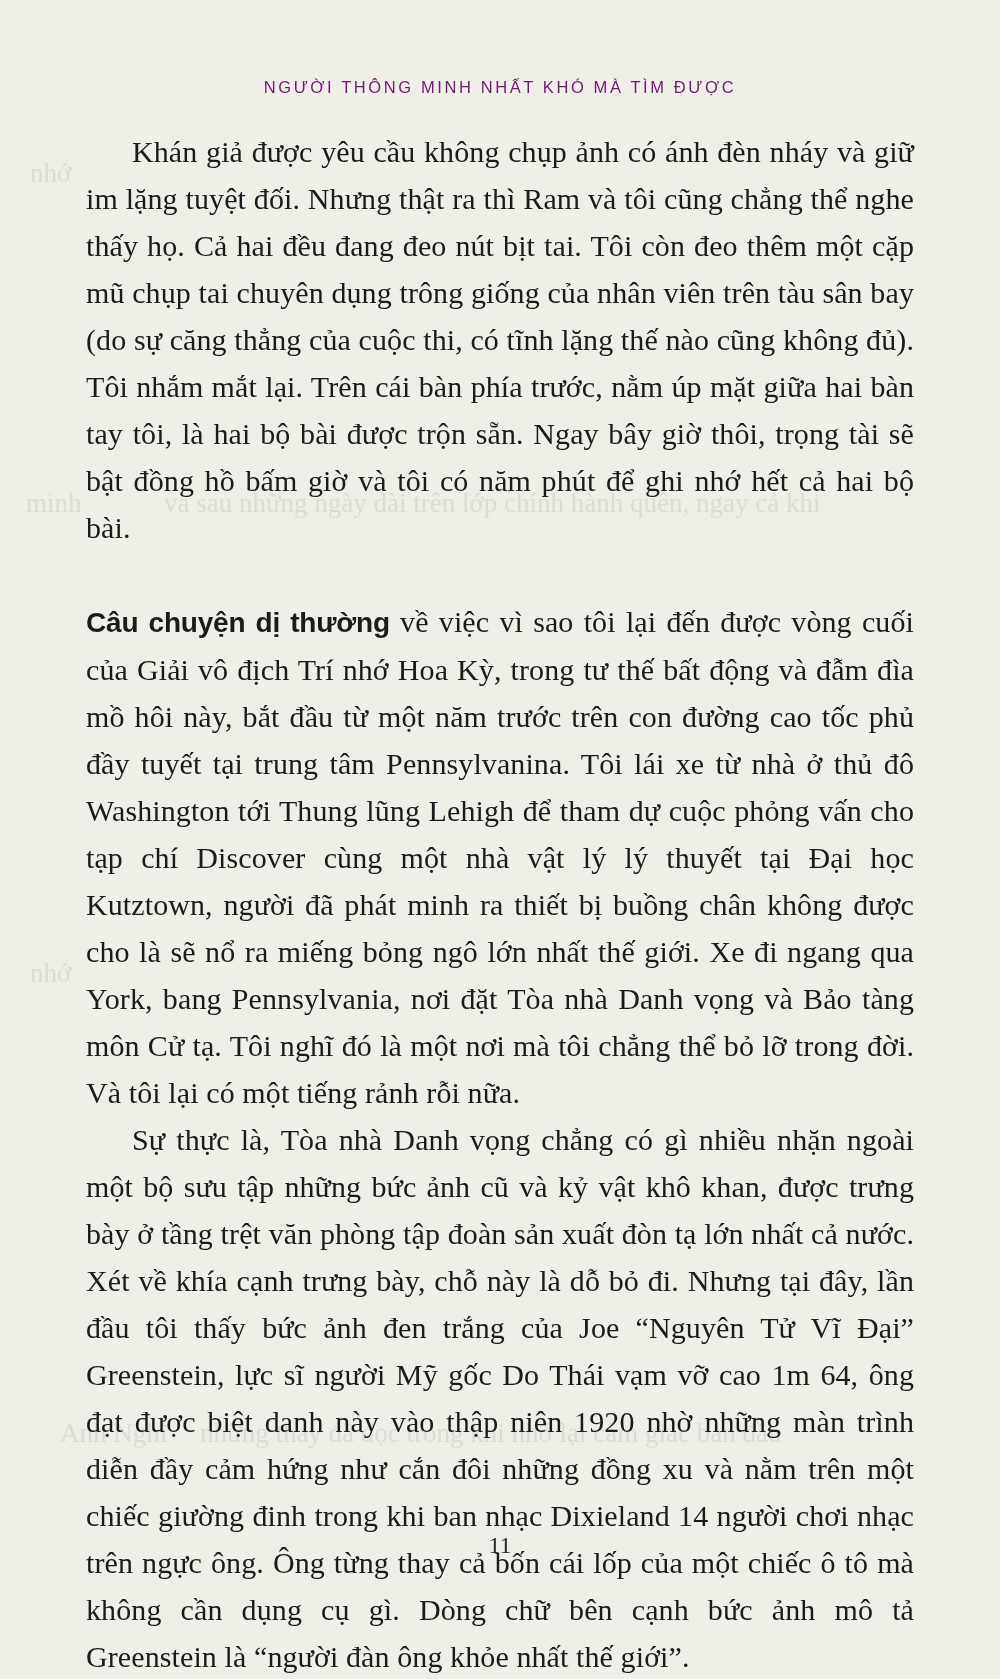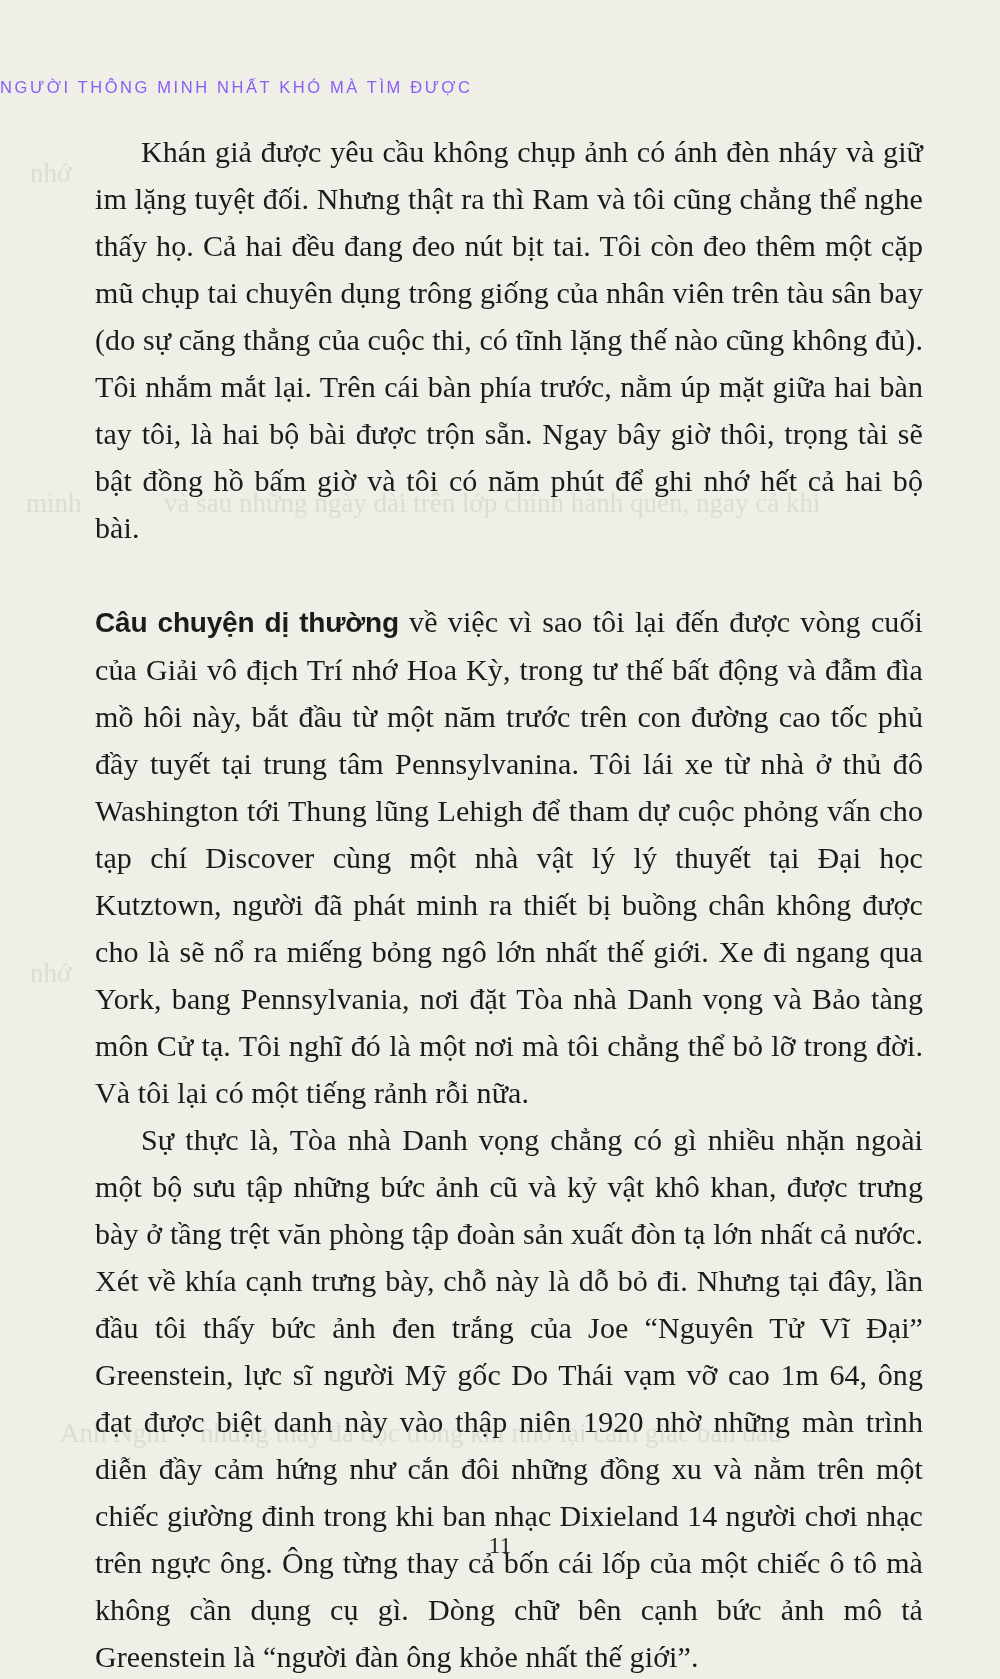--- a/index.html
+++ b/index.html
@@ -20,31 +20,32 @@
     height: 1679px;
     box-sizing: border-box;
     padding: 0;
     background: #efefe7;
   }
   .running-head {
     position: absolute;
     top: 78px;
     left: 0;
     right: 0;
+    text-align: center;
     font-family: "Liberation Sans", sans-serif;
     font-size: 16.5px;
     letter-spacing: 2.6px;
-    color: #8b5cf6;
+    color: #701a75;
     text-transform: uppercase;
     white-space: nowrap;
   }
   .body-col {
     position: absolute;
     top: 128px;
-    left: 95px;
+    left: 86px;
     width: 828px;
   }
   p.para {
     margin: 0;
     font-size: 30px;
     line-height: 47px;
     text-align: justify;
     text-justify: inter-word;
     hyphens: none;
     letter-spacing: 0.1px;

